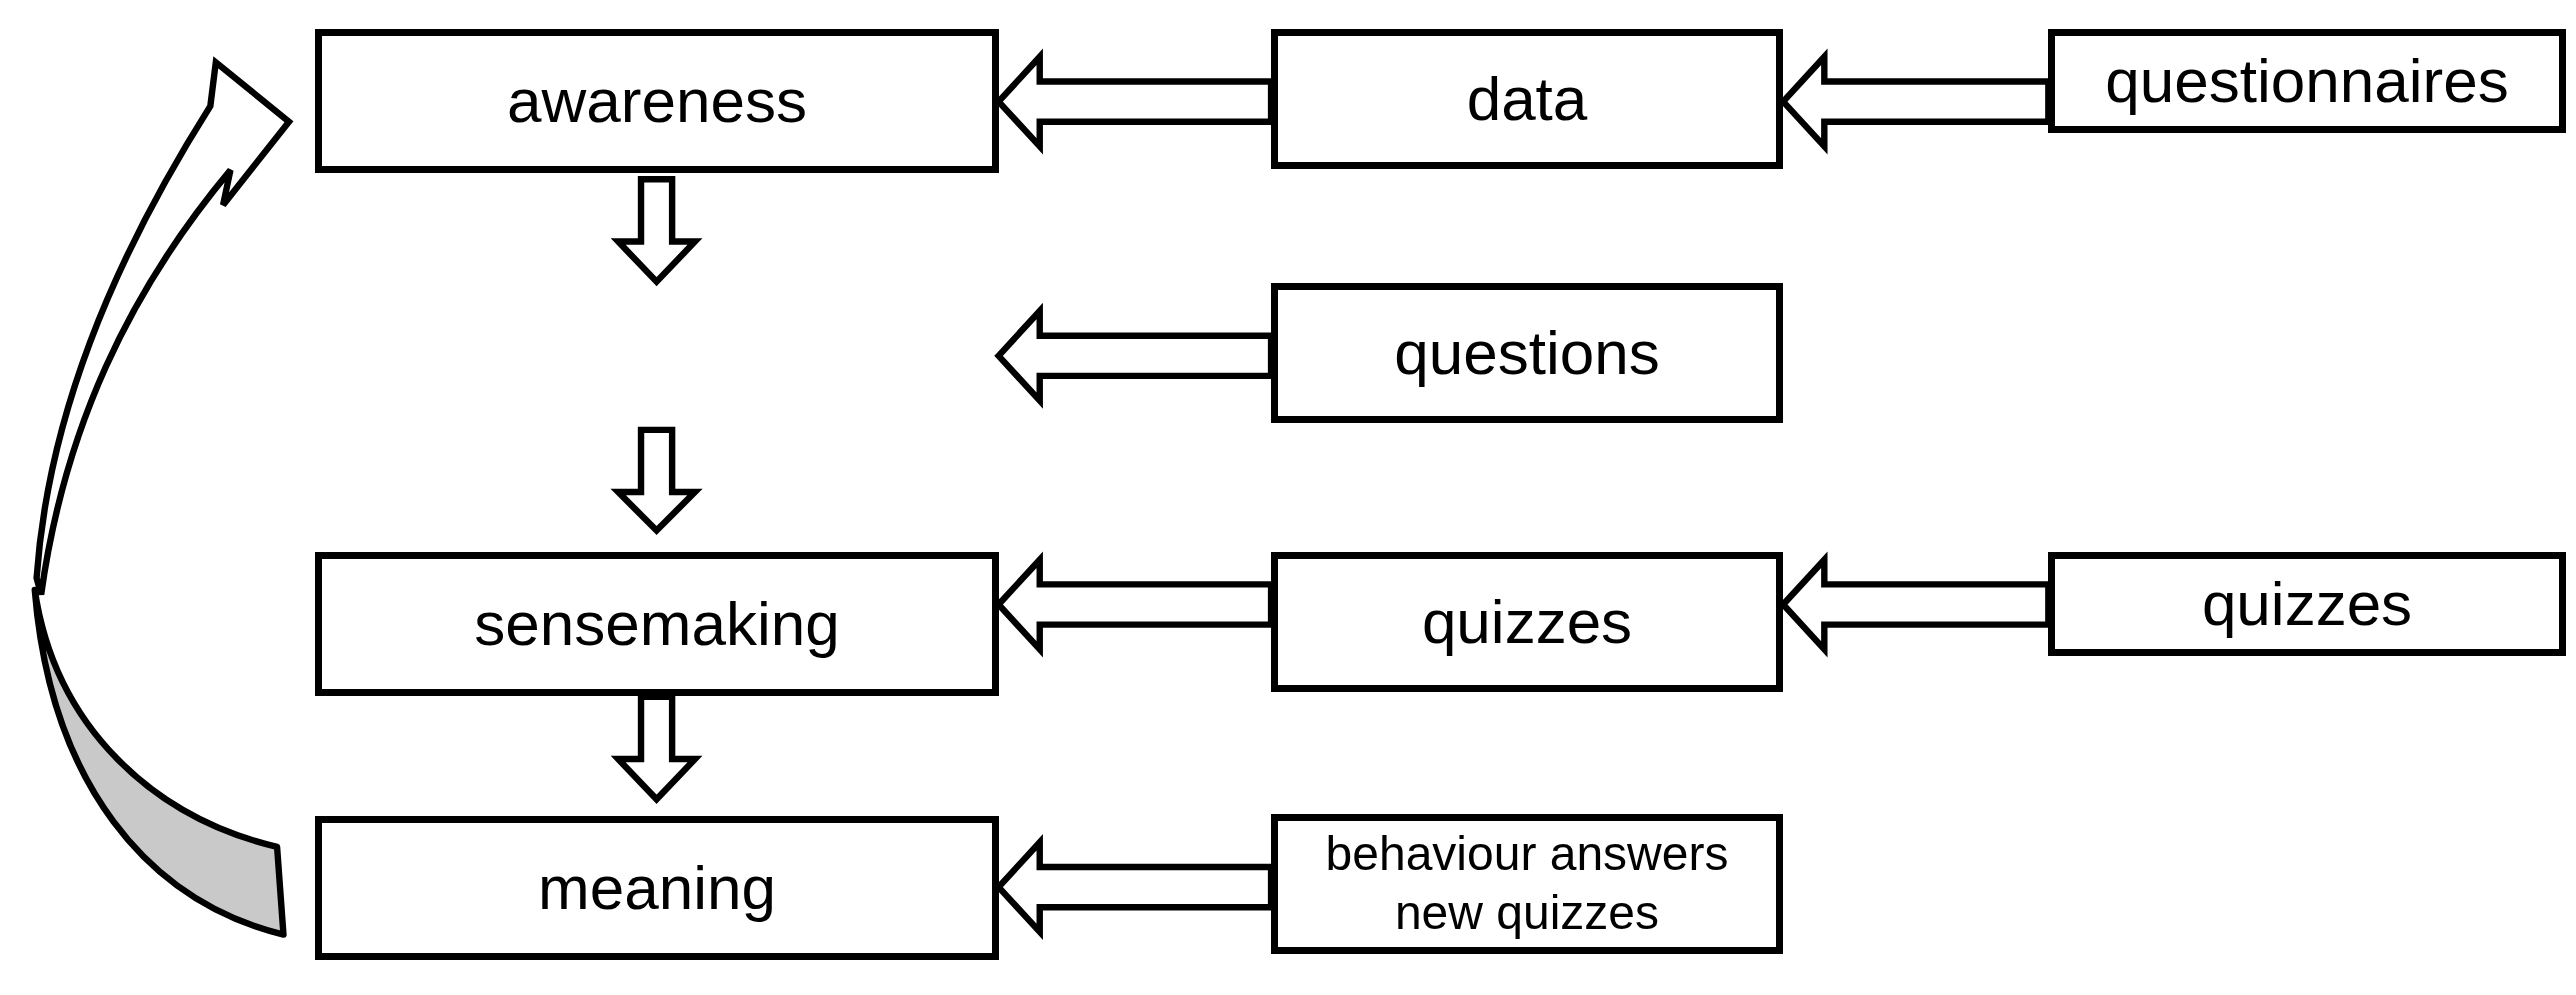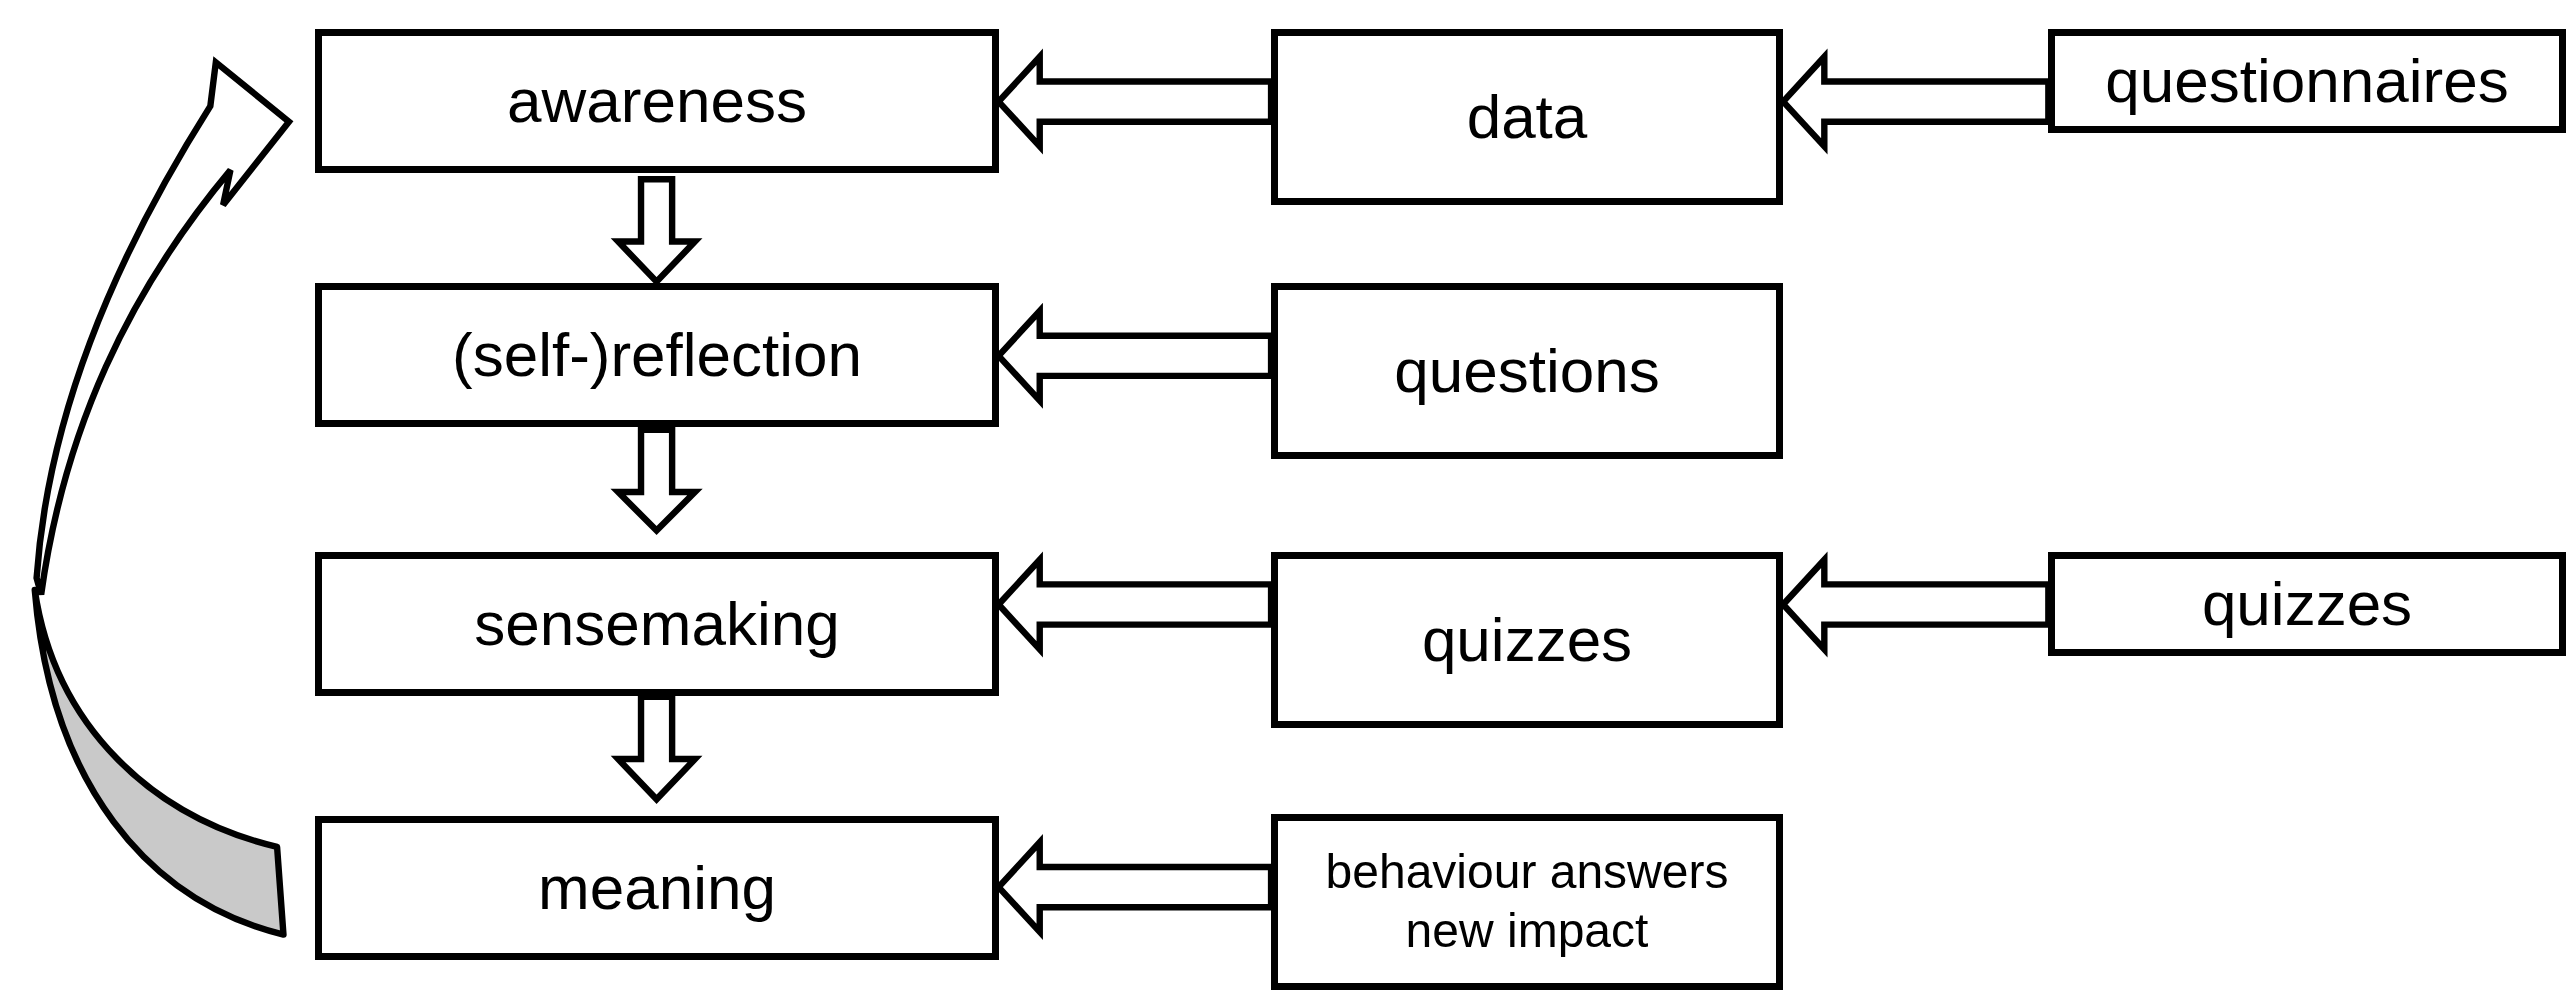--- a/index.html
+++ b/index.html
@@ -20,21 +20,21 @@
     flex-direction:column;
     align-items:center;
     justify-content:center;
     text-align:center;
     color:#000000;
     font-size:62px;
     line-height:1.15;
   }
   .node.small{font-size:48px;line-height:1.22;}
   .col-left{left:315px;width:684px;height:144px;}
-  .col-mid{left:1271px;width:512px;height:176px;}
+  .col-mid{left:1271px;width:512px;height:140px;}
   .col-right{left:2048px;width:518px;height:104px;}
   .r1{top:29px;}
   .r2{top:283px;}
   .r3{top:552px;align-items:center;}
   .r4{top:816px;}
   .r4b{top:814px;}
   .fat-arrow{fill:#ffffff;stroke:#000000;stroke-width:7;stroke-linejoin:miter;}
   .curve-gray{fill:#c9c9c9;stroke:#000000;stroke-width:7;stroke-linejoin:round;}
   .curve-white{fill:#ffffff;stroke:#000000;stroke-width:7;stroke-linejoin:miter;}
 </style>
@@ -58,42 +58,39 @@
     <path class="fat-arrow" d="M 1950 111 L 1995 62 L 1995 89 L 2240 89 L 2240 133 L 1995 133 L 1995 160 Z"></path>
     <path class="fat-arrow" d="M 1092 389 L 1137 340 L 1137 367 L 1390 367 L 1390 411 L 1137 411 L 1137 438 Z"></path>
     <path class="fat-arrow" d="M 1092 661 L 1137 612 L 1137 639 L 1390 639 L 1390 683 L 1137 683 L 1137 710 Z"></path>
     <path class="fat-arrow" d="M 1950 661 L 1995 612 L 1995 639 L 2240 639 L 2240 683 L 1995 683 L 1995 710 Z"></path>
     <path class="fat-arrow" d="M 1092 970 L 1137 921 L 1137 948 L 1390 948 L 1390 992 L 1137 992 L 1137 1019 Z"></path>
   </svg>
 
   <div class="node col-left r1">
     <span>awareness</span>
   </div>
-  <div class="node col-left r2">
-    <span>(self-)reflection</span>
-  </div>
   <div class="node col-left r3">
     <span>sensemaking</span>
   </div>
   <div class="node col-left r4">
     <span>meaning</span>
   </div>
 
   <div class="node col-mid r1">
     <span>data</span>
   </div>
   <div class="node col-mid r2">
     <span>questions</span>
   </div>
   <div class="node col-mid r3">
     <span>quizzes</span>
   </div>
   <div class="node small col-mid r4b">
     <span>behaviour answers</span>
-    <span>new impact</span>
+    <span>new quizzes</span>
   </div>
 
   <div class="node col-right r1">
     <span>questionnaires</span>
   </div>
   <div class="node col-right r3">
     <span>quizzes</span>
   </div>
 
 </div>

